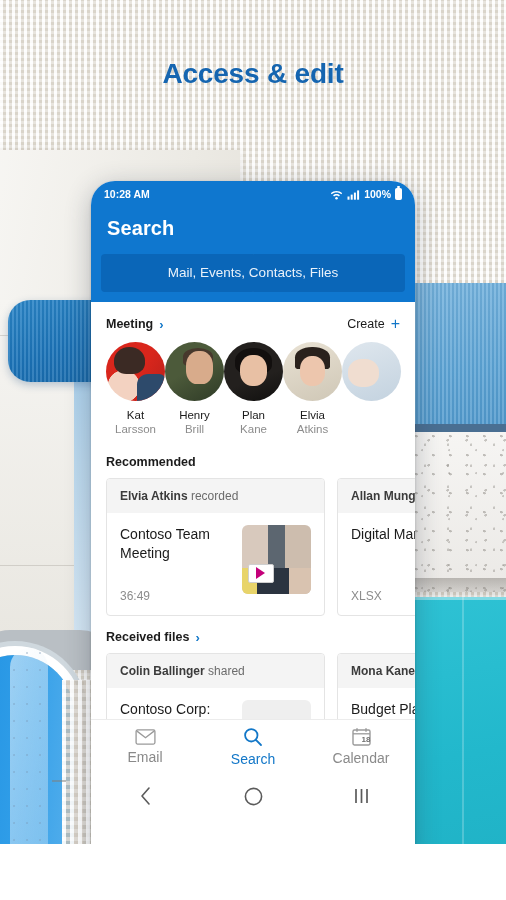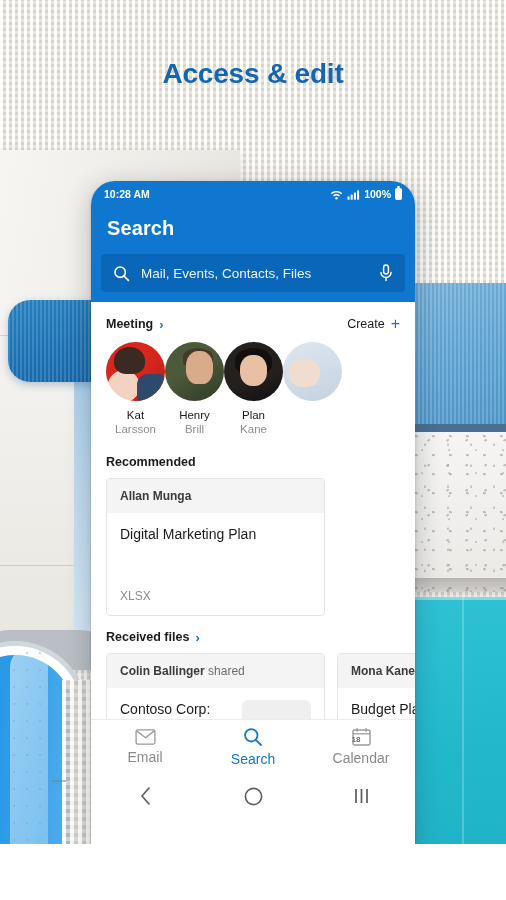--- a/index.html
+++ b/index.html
@@ -174,20 +174,21 @@
     padding: 10px 16px 8px;
   }
   .app-title { color:#fff; font-size: 20px; font-weight: 700; letter-spacing: .1px; }
 
   .searchbar-wrap { background:#0f77cf; padding: 6px 10px 10px; }
   .searchbar {
     height: 38px; border-radius: 4px;
     background: #0a66b8;
     display:flex; align-items:center; gap:11px;
     padding: 0 12px;
+    flex-direction: column;
   }
   .search-text { color:#eaf2fa; font-size: 13.5px; flex:1; }
 
   
   .body { background:#fff; height: 516px; position: relative; overflow: hidden; }
 
   .row-head {
     display:flex; align-items:center;
     padding: 14px 15px 8px;
   }
@@ -398,26 +399,51 @@
           </div>
         </div>
         <div class="contact">
           <div class="avatar av-mona"></div>
           <div class="cname">
             <span style="color:#1b1b1b">Plan</span>
             <span>Kane</span>
           </div>
         </div>
         <div class="contact">
+          <div class="avatar av-elvia"></div>
+          <div class="cname">
+            <span style="color:#1b1b1b">Elvia</span>
+            <span>Atkins</span>
+          </div>
+        </div>
+        <div class="contact">
           <div class="avatar av-partial"></div>
         </div>
       </div>
 
       <div class="sec-label">Recommended</div>
       <div class="cards">
+        <div class="card">
+          <div class="card-head">
+            <b>Elvia Atkins</b>
+            <span>recorded</span>
+          </div>
+          <div class="card-body">
+            <div class="card-texts">
+              <div class="card-title">Contoso Team Meeting</div>
+              <div class="card-meta">36:49</div>
+            </div>
+            <div class="thumb thumb-video">
+              <div class="tv-strip"></div>
+              <div class="tv-play">
+                  <i></i>
+                </div>
+            </div>
+          </div>
+        </div>
         <div class="card">
           <div class="card-head">
             <b>Allan Munga</b>
           </div>
           <div class="card-body">
             <div class="card-texts">
               <div class="card-title">Digital Marketing Plan</div>
               <div class="card-meta">XLSX</div>
             </div>
           </div>
@@ -478,21 +504,21 @@
             <span class="tab-label">Search</span>
           </div>
           <div class="tab">
             <span style="position:relative;width:19px;height:18px;display:block">
               <svg width="19" height="18" viewBox="0 0 19 18" style="position:absolute;inset:0">
                 <rect x="1" y="2" width="17" height="15" rx="1.4" fill="none" stroke="#9a9a9a" stroke-width="1.4"></rect>
                 <line x1="1" y1="5.8" x2="18" y2="5.8" stroke="#9a9a9a" stroke-width="1.3"></line>
                 <line x1="5" y1="0.7" x2="5" y2="3.2" stroke="#9a9a9a" stroke-width="1.4" stroke-linecap="round"></line>
                 <line x1="14" y1="0.7" x2="14" y2="3.2" stroke="#9a9a9a" stroke-width="1.4" stroke-linecap="round"></line>
               </svg>
-              <span style="position:absolute;left:0;right:0;top:7px;text-align:left;font-size:8px;color:#6f6f6f;font-weight:600">18</span>
+              <span style="position:absolute;left:0;right:0;top:7px;text-align:right;font-size:8px;color:#6f6f6f;font-weight:600">18</span>
             </span>
             <span class="tab-label">Calendar</span>
           </div>
         </div>
         <div class="sysnav">
           <div>
             <svg width="13" height="20" viewBox="0 0 13 20">
                 <polyline points="10,2 3,10 10,18" fill="none" stroke="#5b5b5b" stroke-width="1.6" stroke-linecap="round" stroke-linejoin="round"></polyline>
               </svg>
           </div>

